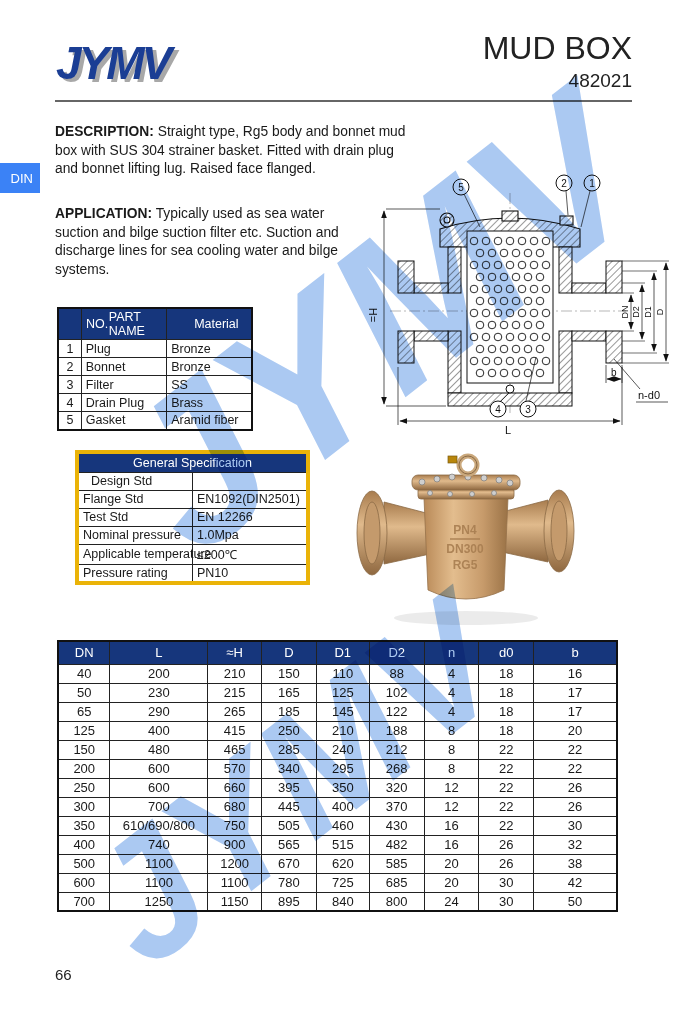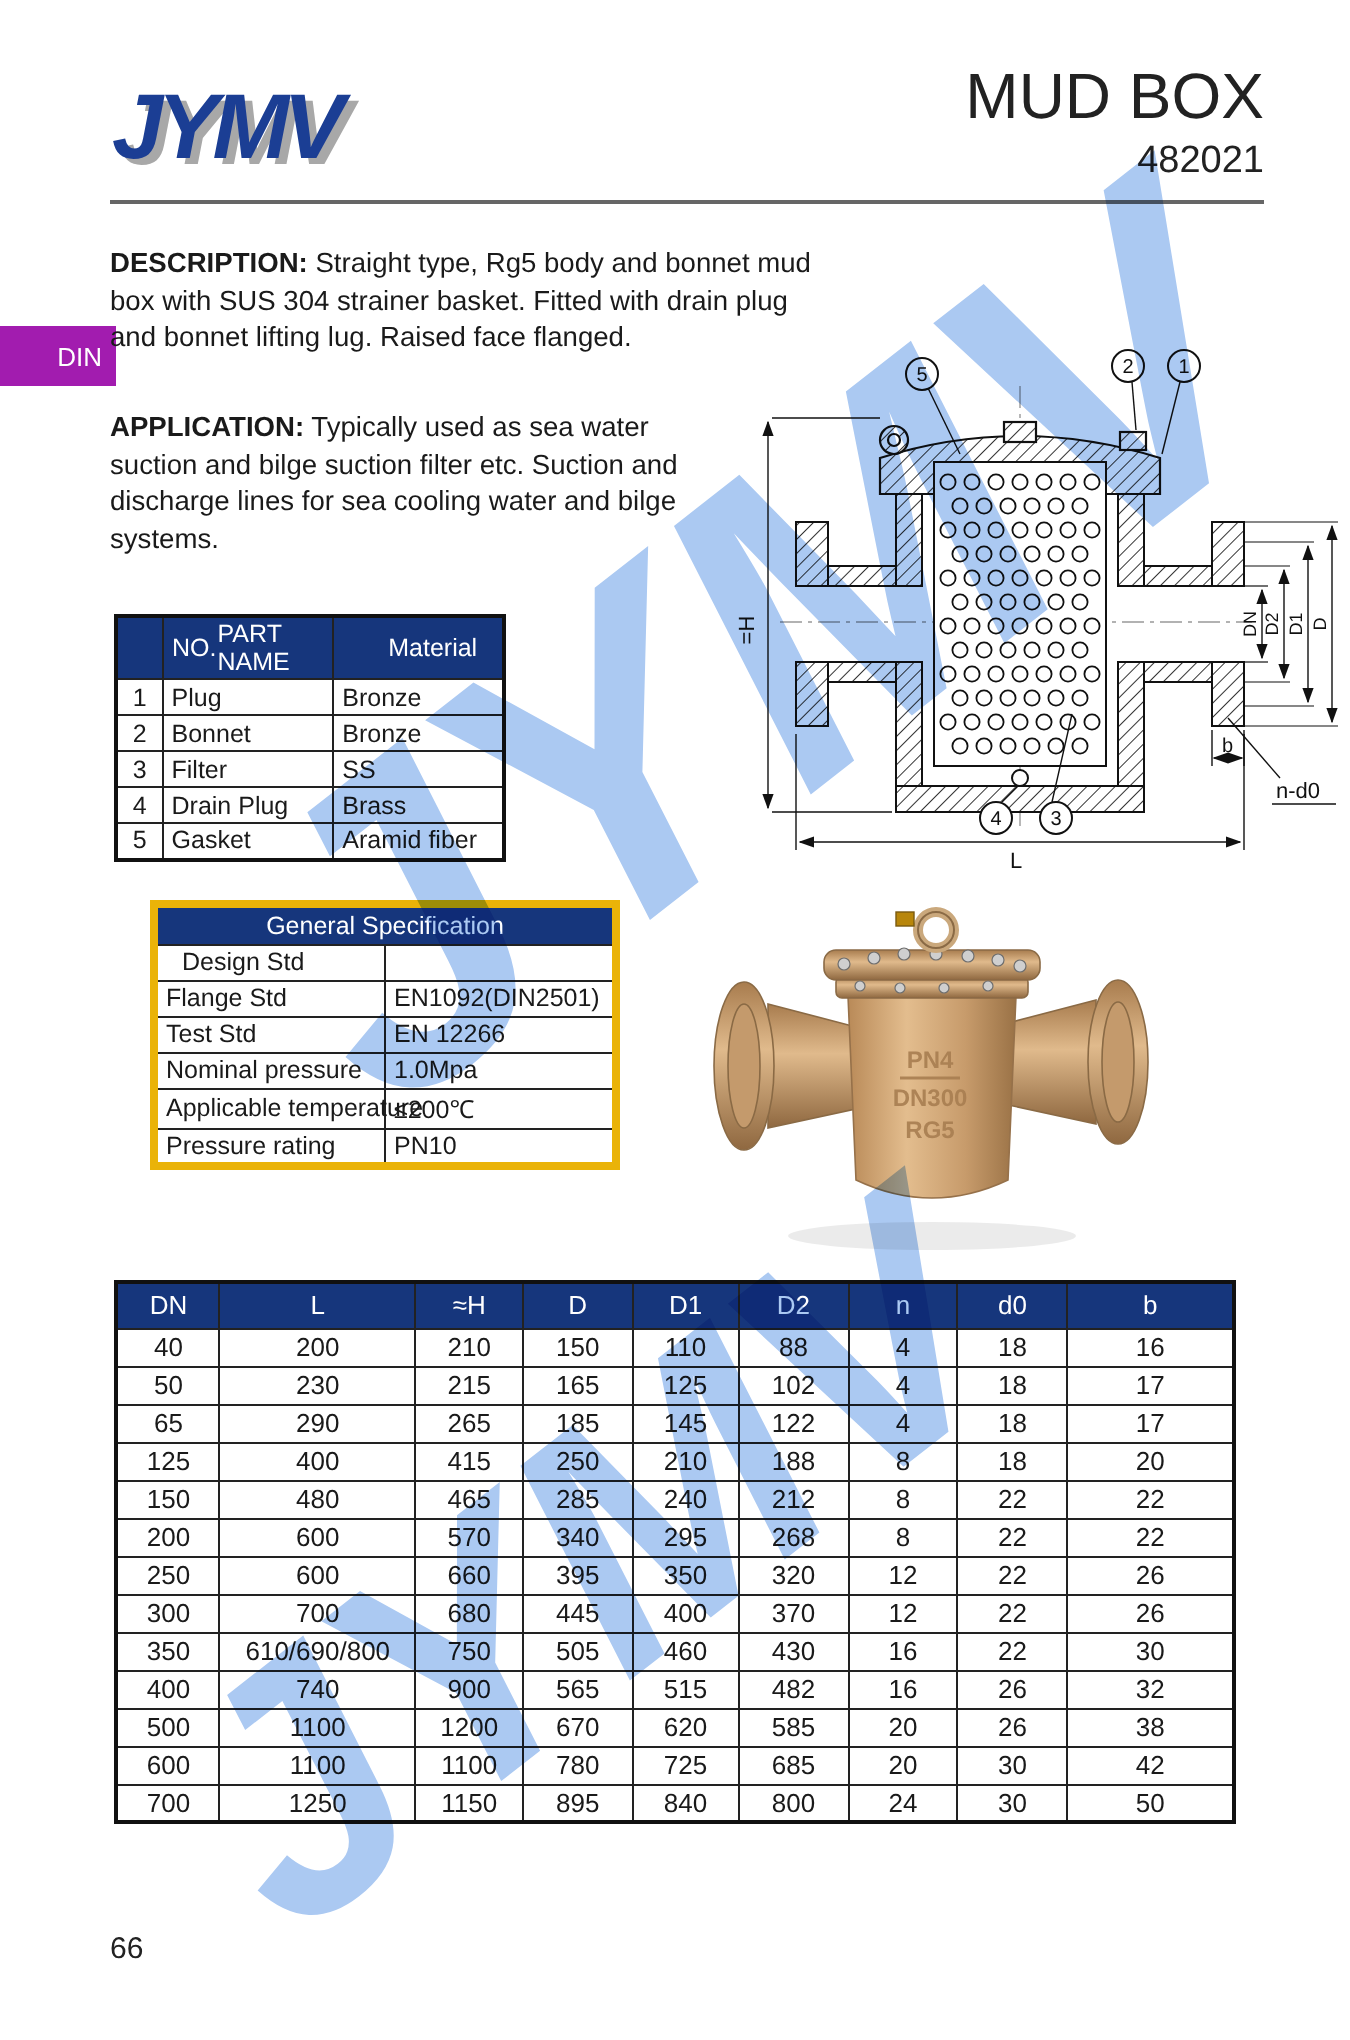--- a/index.html
+++ b/index.html
@@ -9,21 +9,21 @@
 
   
   .logo { position:absolute; left:56px; top:36px; font-size:46px; font-weight:bold; font-style:italic;
           letter-spacing:-3px; color:#1b3e94; text-shadow:4px 3px 0 #a8a8a8; }
   .title-block { position:absolute; right:43px; top:30px; text-align:right; }
   .doc-title { font-size:32px; color:#222; letter-spacing:0; }
   .doc-code { font-size:19px; color:#222; margin-top:3px; }
   .header-rule { position:absolute; left:55px; top:100px; width:577px; border-top:2px solid #666; }
 
   
-  .din-tab { position:absolute; left:0; top:163px; width:58px; height:30px; background:#a21caf;
+  .din-tab { position:absolute; left:0; top:163px; width:40px; height:30px; background:#3b82f6;
              color:#fff; font-size:13px; display:flex; align-items:center; justify-content:flex-end;
              padding-right:7px; }
 
   
   .textblock { position:absolute; font-size:13.8px; line-height:18.5px; color:#1a1a1a; }
   #desc { left:55px; top:123px; width:352px; }
   #appl { left:55px; top:205px; width:292px; }
   .textblock b { font-weight:bold; }
 
   

